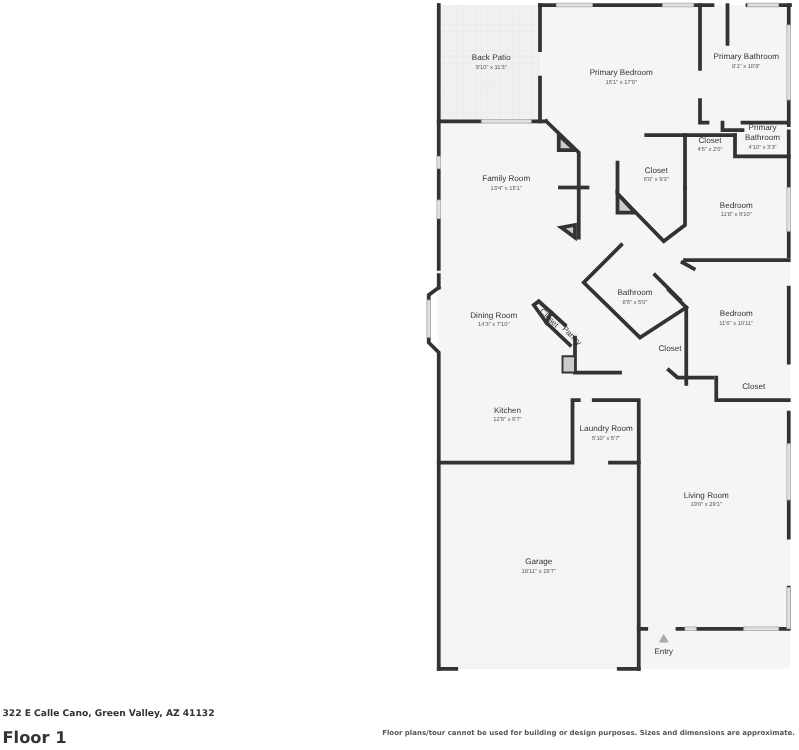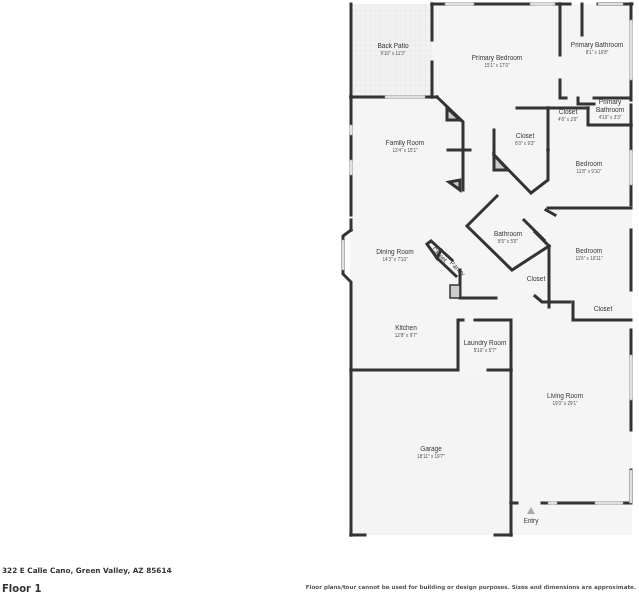--- a/index.html
+++ b/index.html
@@ -1,21 +1,21 @@
 <!DOCTYPE html>
 <html><head>
 <meta charset="utf-8">
 <style>
   html, body { margin:0; padding:0; }
   body { width:639px; height:600px; background:#ffffff; position:relative; overflow:hidden; font-family:"DejaVu Sans", sans-serif; }
   #plan { position:absolute; left:0; top:0; }
   .room-label { font-family:"Liberation Sans", sans-serif; font-size:6.5px; fill:#333; text-anchor:middle; }
   .room-dim { font-family:"Liberation Sans", sans-serif; font-size:4.6px; fill:#555; text-anchor:middle; }
   .footer-address { position:absolute; left:2px; top:566px; font-size:7.3px; font-weight:bold; color:#333; }
-  .footer-floor { position:absolute; left:2px; top:583px; font-size:10px; font-weight:bold; color:#333; }
+  .footer-floor { position:absolute; left:2px; top:583px; font-size:13px; font-weight:bold; color:#333; }
   .footer-disclaimer { position:absolute; right:3px; top:584px; font-size:5.6px; font-weight:bold; color:#555; }
   .entry-label { font-family:"Liberation Sans", sans-serif; font-size:6.3px; fill:#333; text-anchor:middle; }
 </style>
 </head>
 <body>
 
 <svg id="plan" width="639" height="600" viewBox="0 0 639 600">
   <defs>
     <pattern id="tile" width="5" height="5" patternUnits="userSpaceOnUse">
       <rect width="5" height="5" fill="#f1f1f1"></rect>
@@ -149,15 +149,15 @@
     <text x="485" y="352" class="room-dim">5'10" x 5'7"</text>
 
     <text x="565" y="398" class="room-label">Living Room</text>
     <text x="565" y="405" class="room-dim">19'0" x 29'1"</text>
 
     <text x="431" y="451" class="room-label">Garage</text>
     <text x="431" y="458" class="room-dim">18'11" x 19'7"</text>
   </g>
 </svg>
 
-<div class="footer-address">322 E Calle Cano, Green Valley, AZ 85614</div>
+<div class="footer-address">322 E Calle Cano, Green Valley, AZ 41132</div>
 <div class="footer-floor">Floor 1</div>
 <div class="footer-disclaimer">Floor plans/tour cannot be used for building or design purposes. Sizes and dimensions are approximate.</div>
 
 </body></html>

